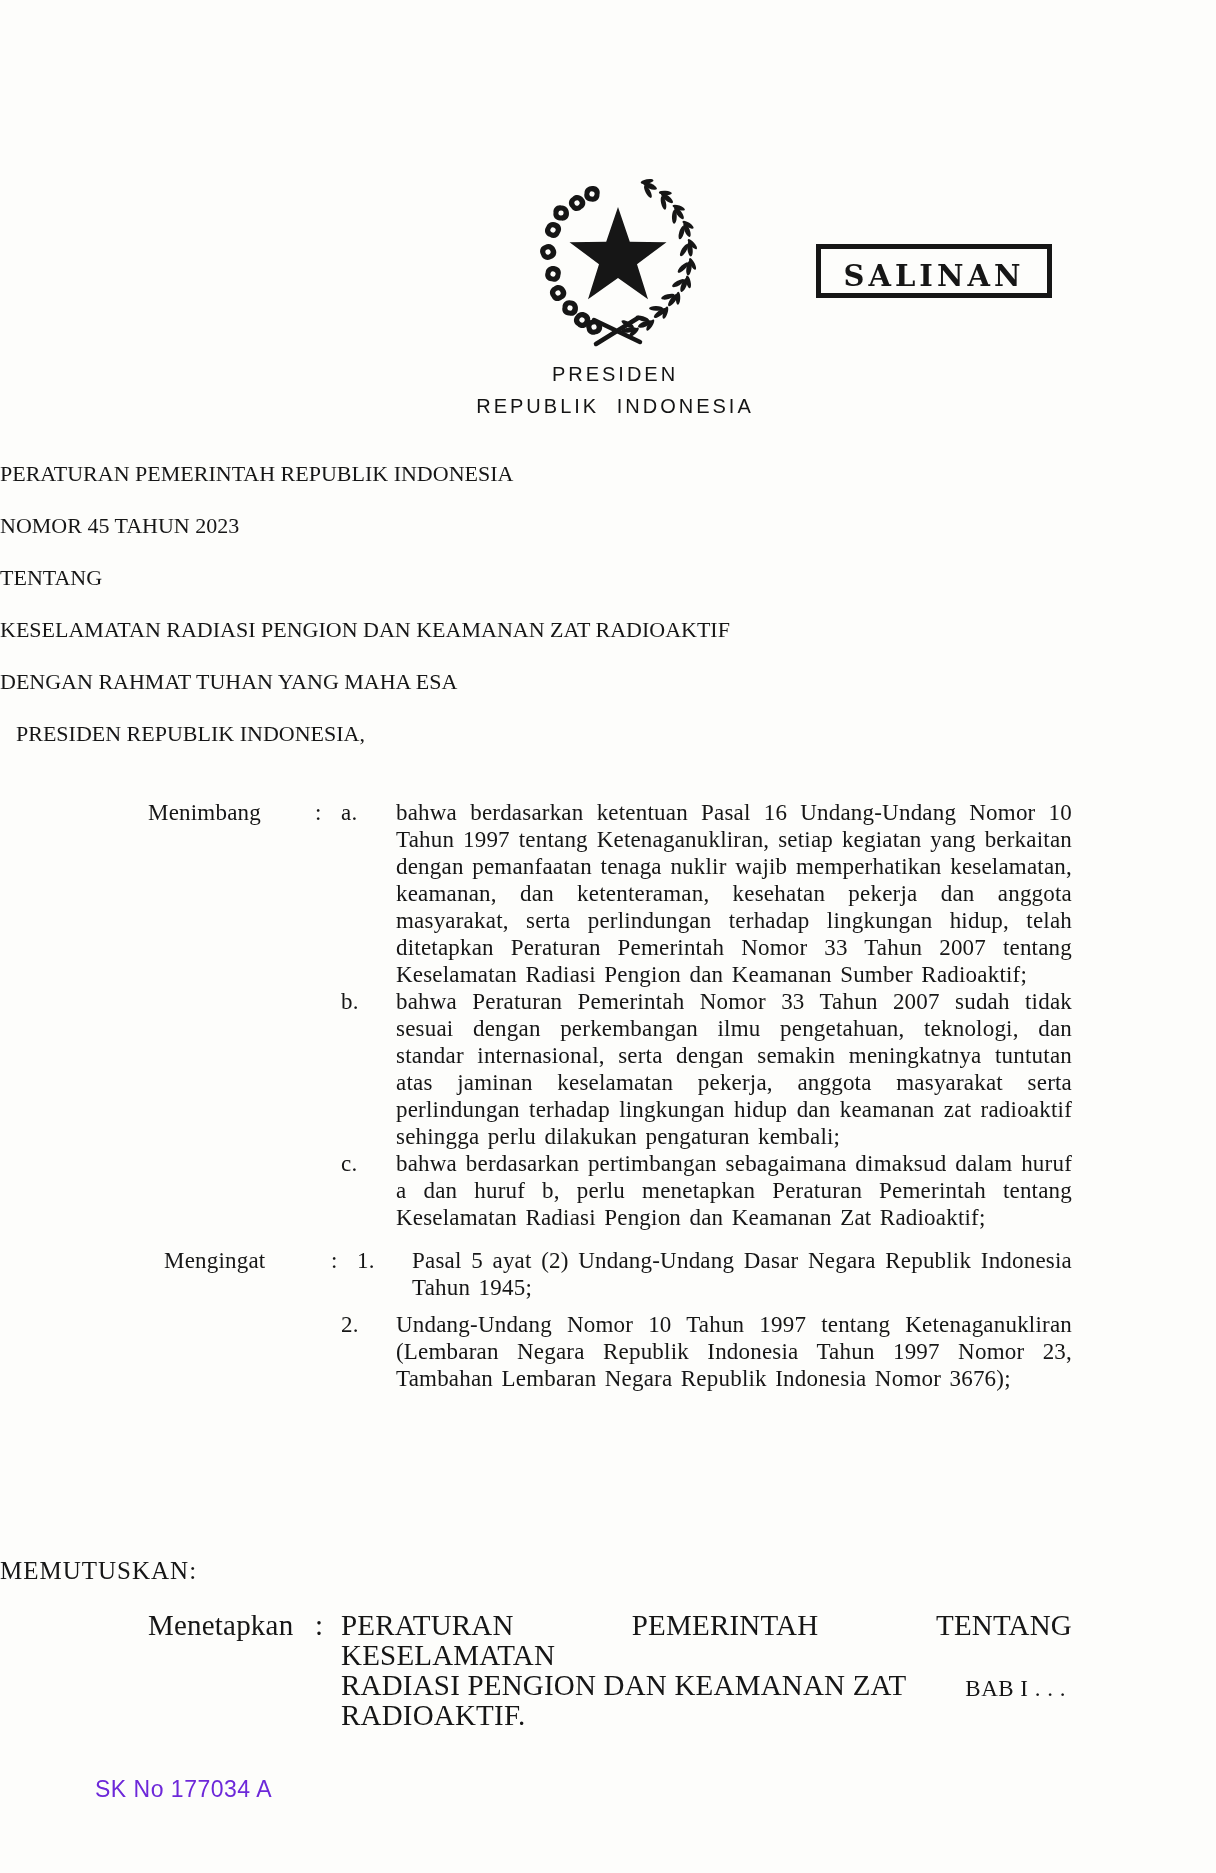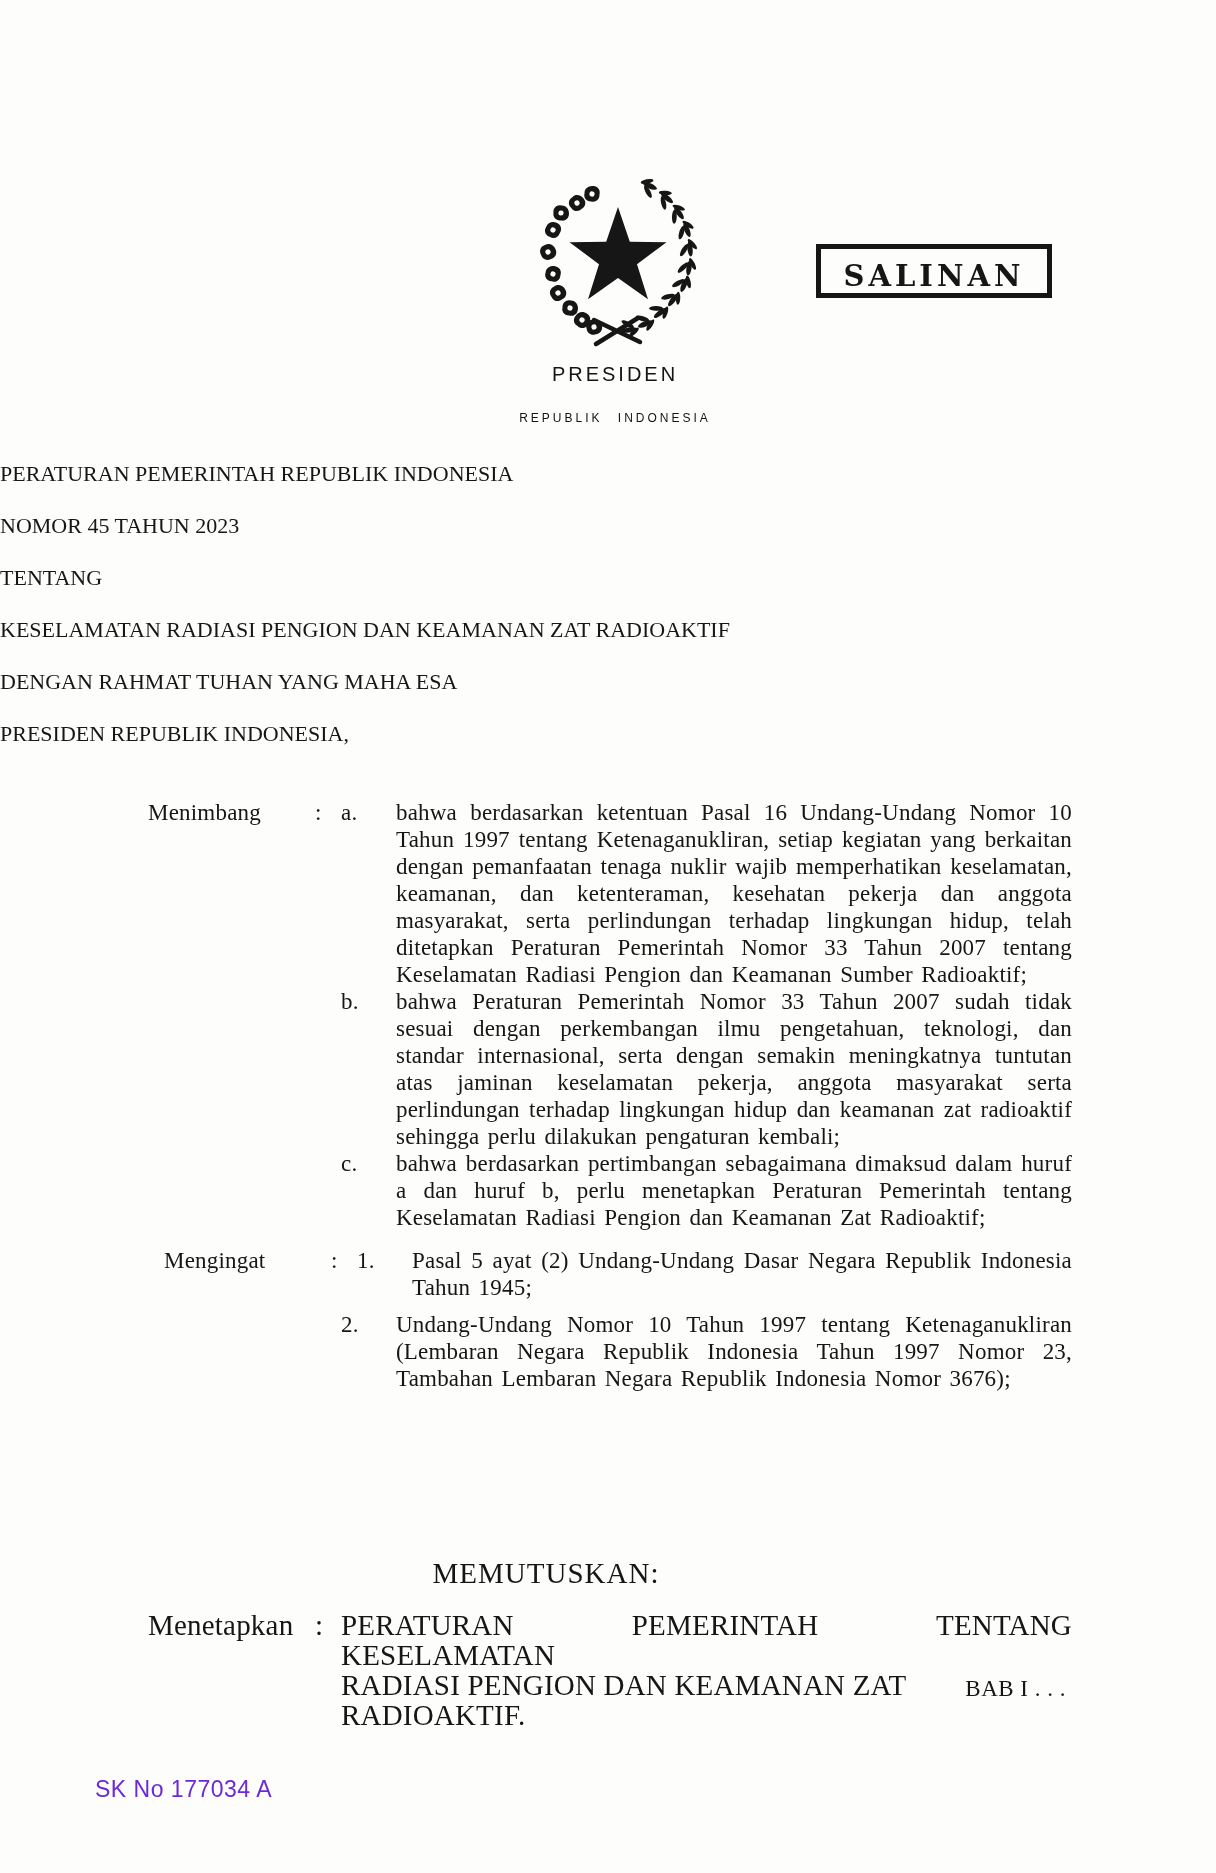--- a/index.html
+++ b/index.html
@@ -14,50 +14,50 @@
   }
   
   .emblem{position:absolute;left:536px;top:176px;}
   .letterhead{
     position:absolute;left:415px;top:361px;width:400px;
     text-align:center;
     font-family:"Liberation Sans","DejaVu Sans",sans-serif;
     font-weight:normal;color:#141414;
   }
   .lh-line1{font-size:20px;letter-spacing:3px;line-height:26px;}
-  .lh-line2{font-size:12px;letter-spacing:3px;word-spacing:9px;line-height:26px;margin-top:18px;}
+  .lh-line2{font-size:20px;letter-spacing:3px;word-spacing:9px;line-height:26px;margin-top:6px;}
   .salinan{
     position:absolute;left:816px;top:244px;width:236px;height:54px;
     border:5px solid #161616;box-sizing:border-box;
     display:flex;align-items:flex-end;justify-content:center;
     font-family:"DejaVu Serif","Liberation Serif",serif;
     font-weight:bold;font-size:29px;letter-spacing:4px;
   }
   
   .title-block{
     position:absolute;left:0;top:462px;width:1216px;
     text-align:left;font-size:22px;line-height:24px;
   }
   .t-line{margin-bottom:28px;}
-  .t-presiden{margin-top:0;}
+  .t-presiden{margin-top:0;padding-left:16px;}
   
   .preamble{
     position:absolute;left:148px;top:799px;width:924px;
     font-size:23px;line-height:27px;
     letter-spacing:0.2px;word-spacing:2.5px;
   }
   .p-row{display:grid;grid-template-columns:167px 26px 55px 1fr;}
   .p-label{white-space:nowrap;}
   .p-text{text-align:justify;}
   .mt16{margin-top:16px;margin-left:16px;}
   .mt10{margin-top:10px;}
   
   .memutuskan{
     position:absolute;left:0;top:1557px;width:1092px;
-    text-align:center;font-size:29px;letter-spacing:1px;
+    text-align:left;font-size:25px;letter-spacing:1px;
   }
   .menetapkan{
     position:absolute;left:148px;top:1610px;width:924px;
     display:grid;grid-template-columns:167px 26px 1fr;
     font-size:29px;line-height:30px;letter-spacing:0.2px;
   }
   .jline{text-align:justify;text-align-last:justify;}
   .continuation{
     position:absolute;top:1676px;right:150px;
     font-size:23px;letter-spacing:0.5px;

